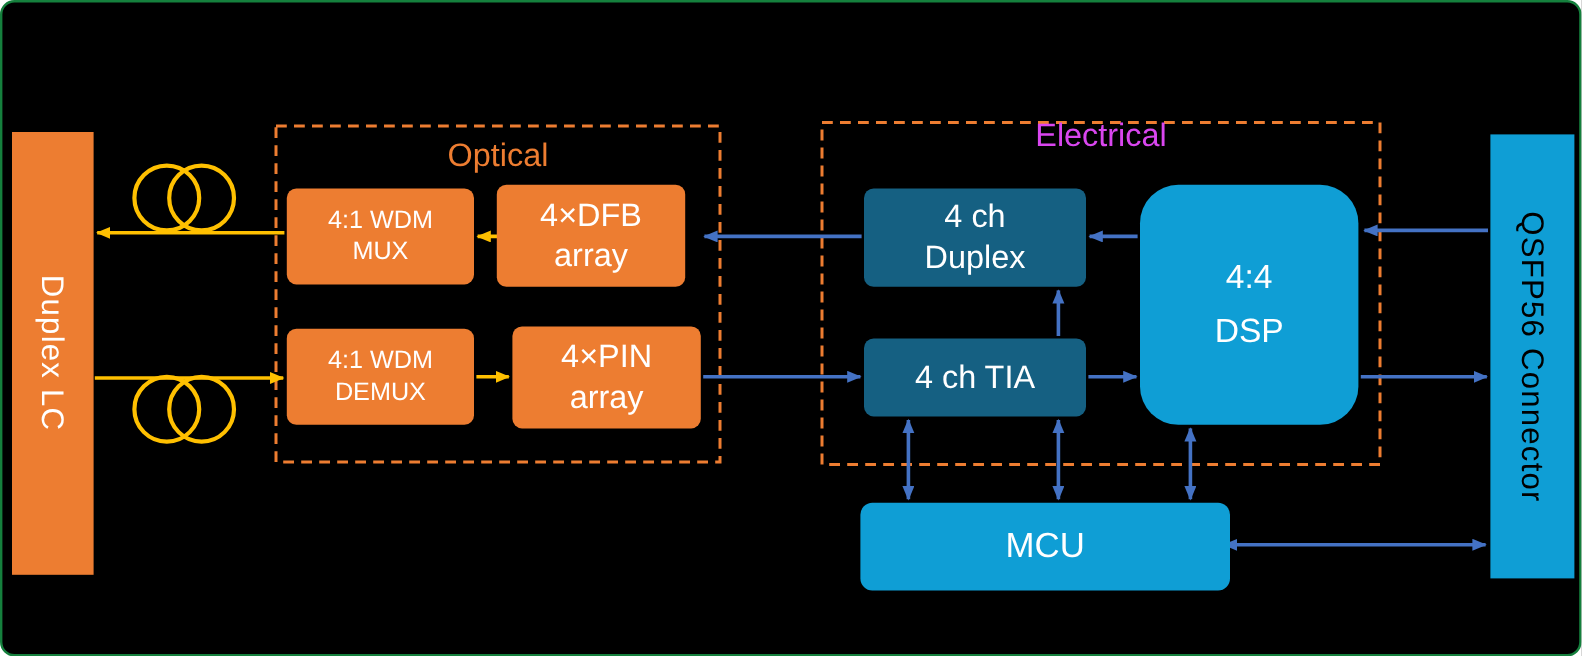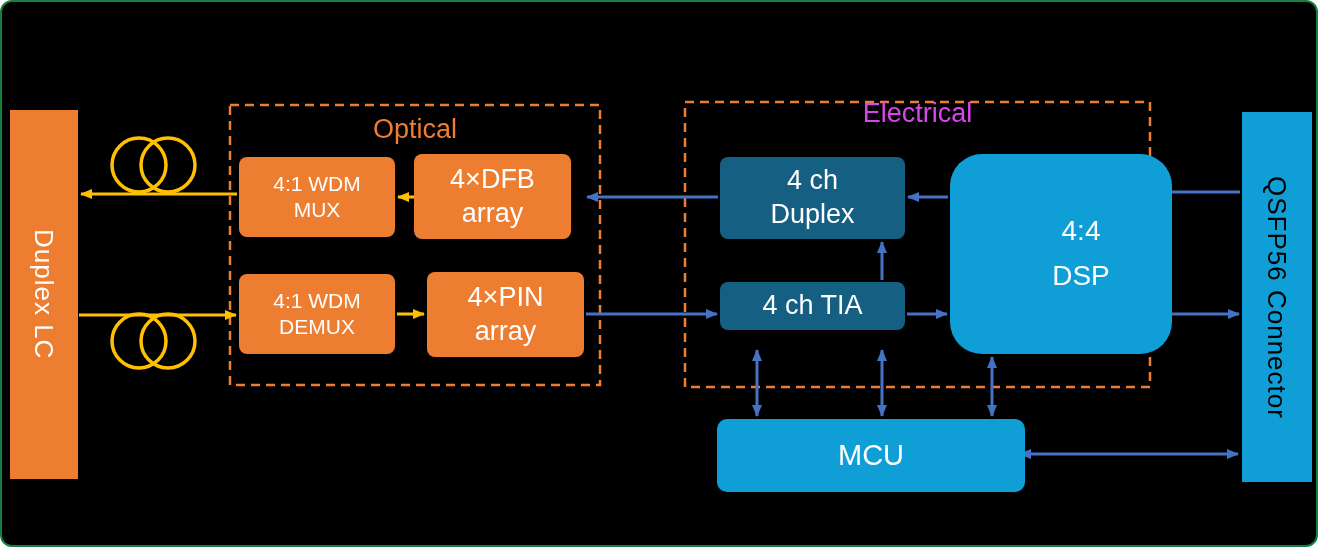--- a/index.html
+++ b/index.html
@@ -35,22 +35,22 @@
   
   .duplex  { left: 8px;    top: 108px; width: 68px;  height: 369px; background: #ED7D31; border-radius: 0; font-size: 26px; }
   .qsfp    { left: 1240px; top: 110px; width: 70px;  height: 370px; background: #0F9ED5; border-radius: 0; font-size: 26px; color: #000000; }
   
   .mux     { left: 237px; top: 155px; width: 156px; height: 80px; background: #ED7D31; font-size: 21px; }
   .demux   { left: 237px; top: 272px; width: 156px; height: 80px; background: #ED7D31; font-size: 21px; }
   .dfb     { left: 412px; top: 152px; width: 157px; height: 85px; background: #ED7D31; font-size: 27px; }
   .pin     { left: 425px; top: 270px; width: 157px; height: 85px; background: #ED7D31; font-size: 27px; }
   
   .driver  { left: 718px; top: 155px; width: 185px; height: 82px;  background: #156082; font-size: 27px; }
-  .tia     { left: 718px; top: 280px; width: 185px; height: 48px;  background: #156082; font-size: 27px; }
-  .dsp     { left: 948px; top: 152px; width: 182px; height: 200px; background: #0F9ED5; font-size: 28px; border-radius: 32px; line-height: 1.6; padding-left: 40px; }
+  .tia     { left: 718px; top: 280px; width: 185px; height: 65px;  background: #156082; font-size: 27px; }
+  .dsp     { left: 948px; top: 152px; width: 182px; height: 200px; background: #0F9ED5; font-size: 28px; border-radius: 32px; line-height: 1.6; }
   .mcu     { left: 715px; top: 417px; width: 308px; height: 73px;  background: #0F9ED5; font-size: 29px; border-radius: 10px; }
   
   .group-label {
     position: absolute;
     text-align: center;
     font-size: 27px;
     pointer-events: none;
   }
   .optical-label    { left: 228px; top: 112px; width: 370px; color: #ED7D31; }
   .electrical-label { left: 683px; top: 96px; width: 465px; color: #d946ef; }

